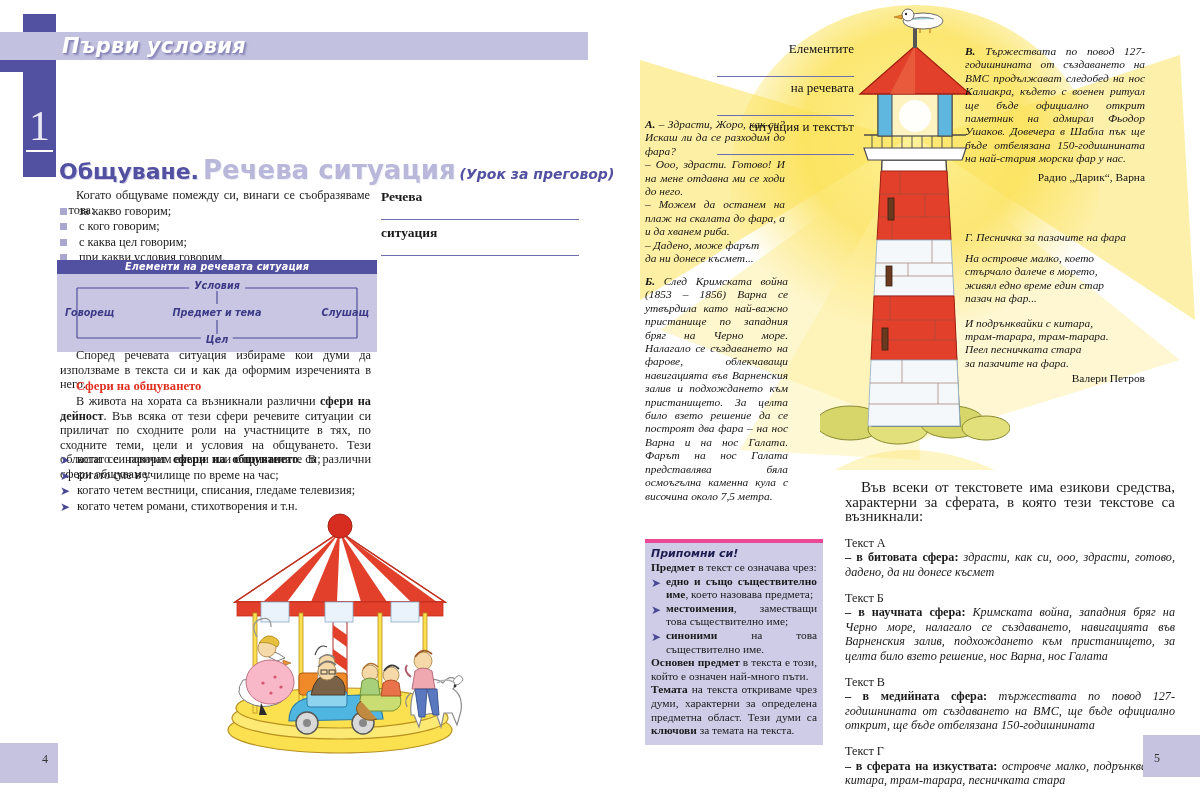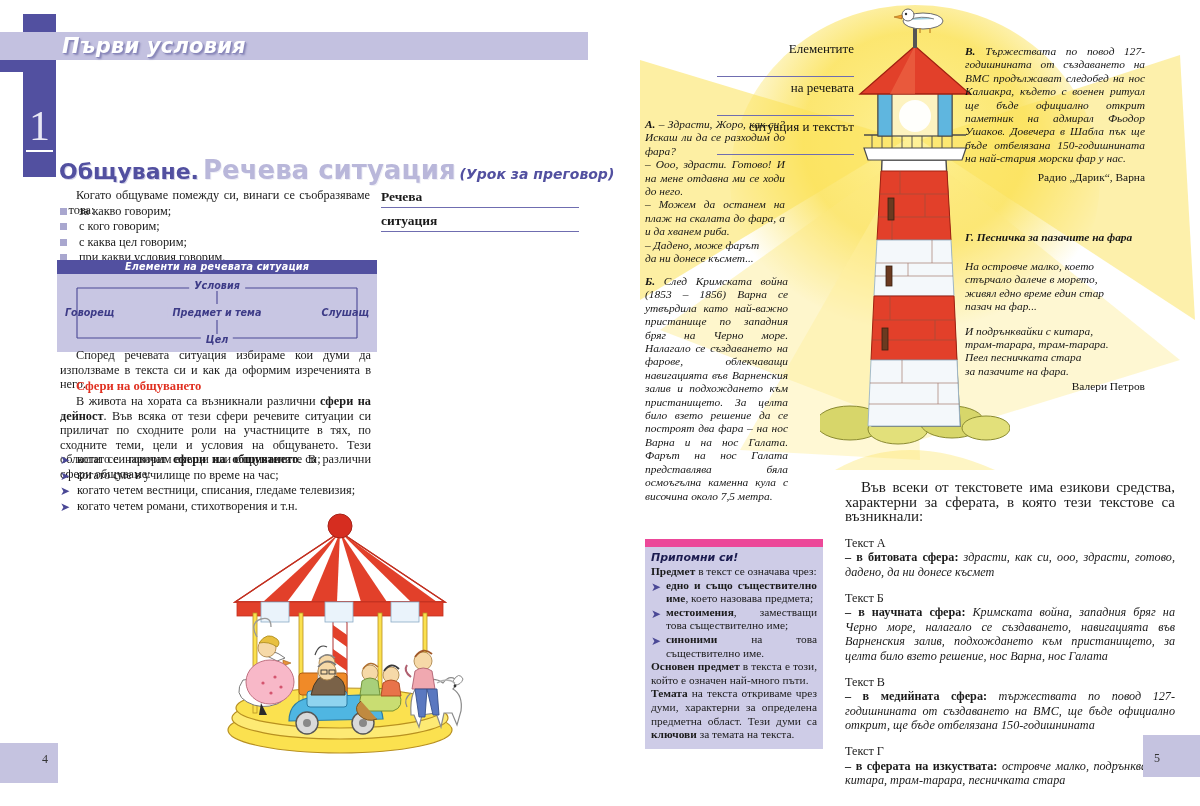--- a/index.html
+++ b/index.html
@@ -60,21 +60,21 @@
   .intro{
     position:absolute;left:60px;top:188px;width:310px;
     font-size:12.3px;line-height:14.6px;text-indent:16px;text-align:justify;
   }
   .blist{position:absolute;left:60px;top:204px;width:320px;list-style:none;margin:0;padding:0;}
   .blist li{font-size:12.3px;line-height:15.3px;padding-left:19px;position:relative;}
   .blist li .sq{position:absolute;left:0;top:4px;width:7px;height:7px;background:#a9a7cf;}
 
   
   .kw{position:absolute;left:381px;top:189px;width:198px;}
-  .kw .line{font-weight:700;font-size:13.5px;line-height:16px;padding-bottom:2px;border-bottom:1.6px solid #6f6db0;margin-bottom:5px;}
+  .kw .line{font-weight:700;font-size:13.5px;line-height:16px;padding-bottom:14px;border-bottom:1.6px solid #6f6db0;margin-bottom:5px;}
   .kw .line:last-child{margin-bottom:0;}
 
   
   .diagram{position:absolute;left:57px;top:260px;width:320px;}
   .diagram-head{
     background:#5250a0;color:#fff;text-align:center;
     font-family:"DejaVu Sans",sans-serif;font-weight:700;font-style:italic;font-size:9.6px;
     line-height:14px;height:14px;letter-spacing:.2px;
   }
   .diagram-body{
@@ -127,24 +127,24 @@
   .col-c{position:absolute;left:345px;top:45px;width:180px;}
   .col-d{position:absolute;left:345px;top:230px;width:180px;}
 
   .ital{
     font-family:"Liberation Serif",serif;font-style:italic;font-size:11.4px;line-height:13.4px;
     color:#141414;text-align:justify;
   }
   .ital-l{text-align:left;}
   .src{font-style:normal;text-align:right;font-size:11.4px;line-height:14px;display:block;margin-top:4px;}
   .sec-mark{font-weight:700;font-style:italic;}
-  .songhead{font-weight:700;font-style:italic;font-size:11.4px;line-height:14px;margin-bottom:16px;}
-
-  
-  .remind{position:absolute;left:25px;top:539px;width:166px;background:#cecce7;padding:3px 6px 7px 6px;border-top:8px solid #ec4899;}
+  .songhead{font-weight:400;font-style:italic;font-size:11.4px;line-height:14px;margin-bottom:8px;}
+
+  
+  .remind{position:absolute;left:25px;top:539px;width:166px;background:#cecce7;padding:3px 6px 7px 6px;border-top:4px solid #ec4899;}
   .remind-title{font-family:"DejaVu Sans",sans-serif;font-weight:700;font-style:italic;font-size:11px;line-height:15px;color:#1c1c50;}
   .remind p{margin:0;font-size:11.4px;line-height:13.6px;text-align:justify;}
   .remind ul{list-style:none;margin:0;padding:0;}
   .remind li{font-size:11.4px;line-height:13.6px;padding-left:15px;position:relative;text-align:justify;}
   .remind li .arrow{left:0;top:2px;}
 
   
   .analysis{position:absolute;left:225px;top:464px;width:330px;}
   .analysis .lead{font-size:15px;line-height:14.6px;text-indent:16px;text-align:justify;margin:16px 0 12px 0;}
   .an-block{margin-bottom:11px;}

